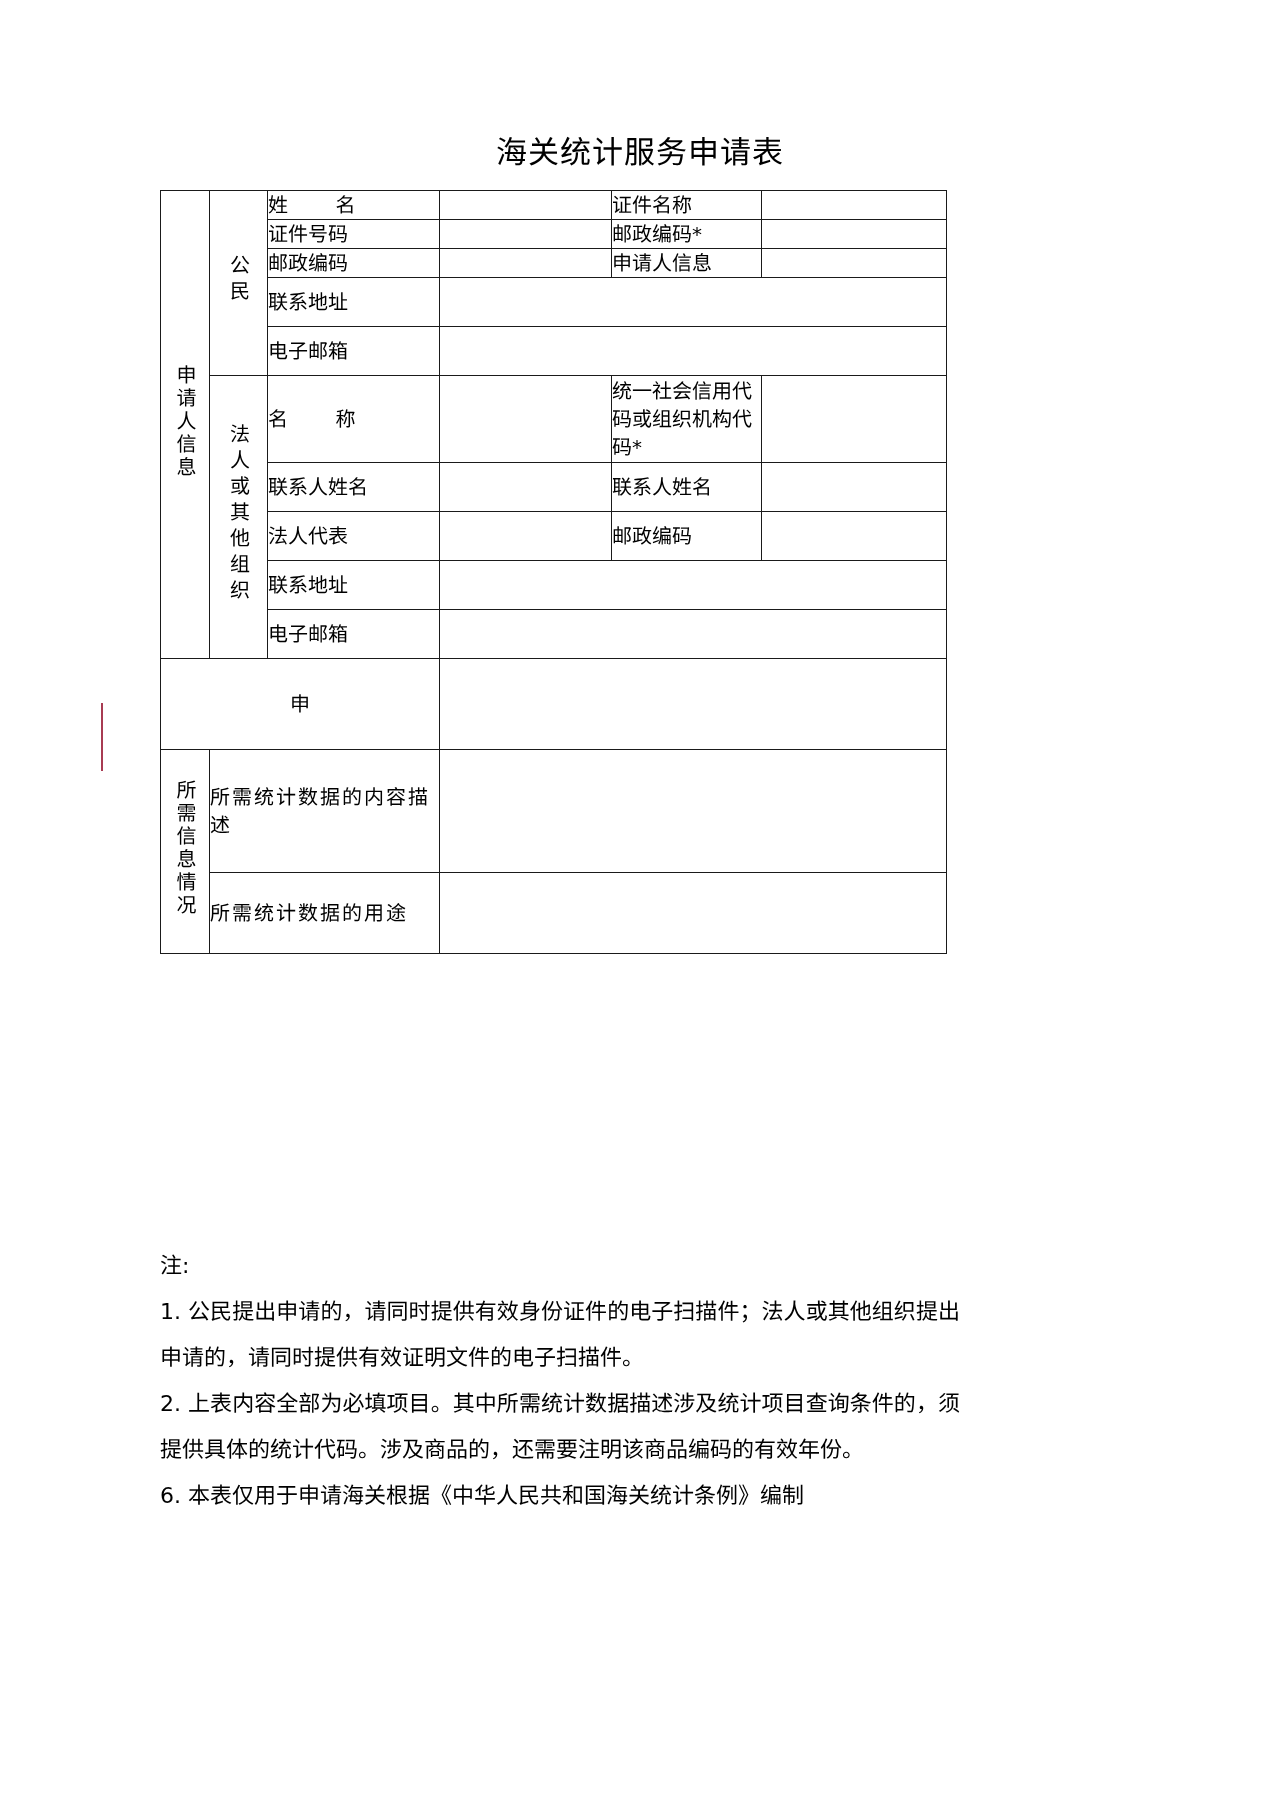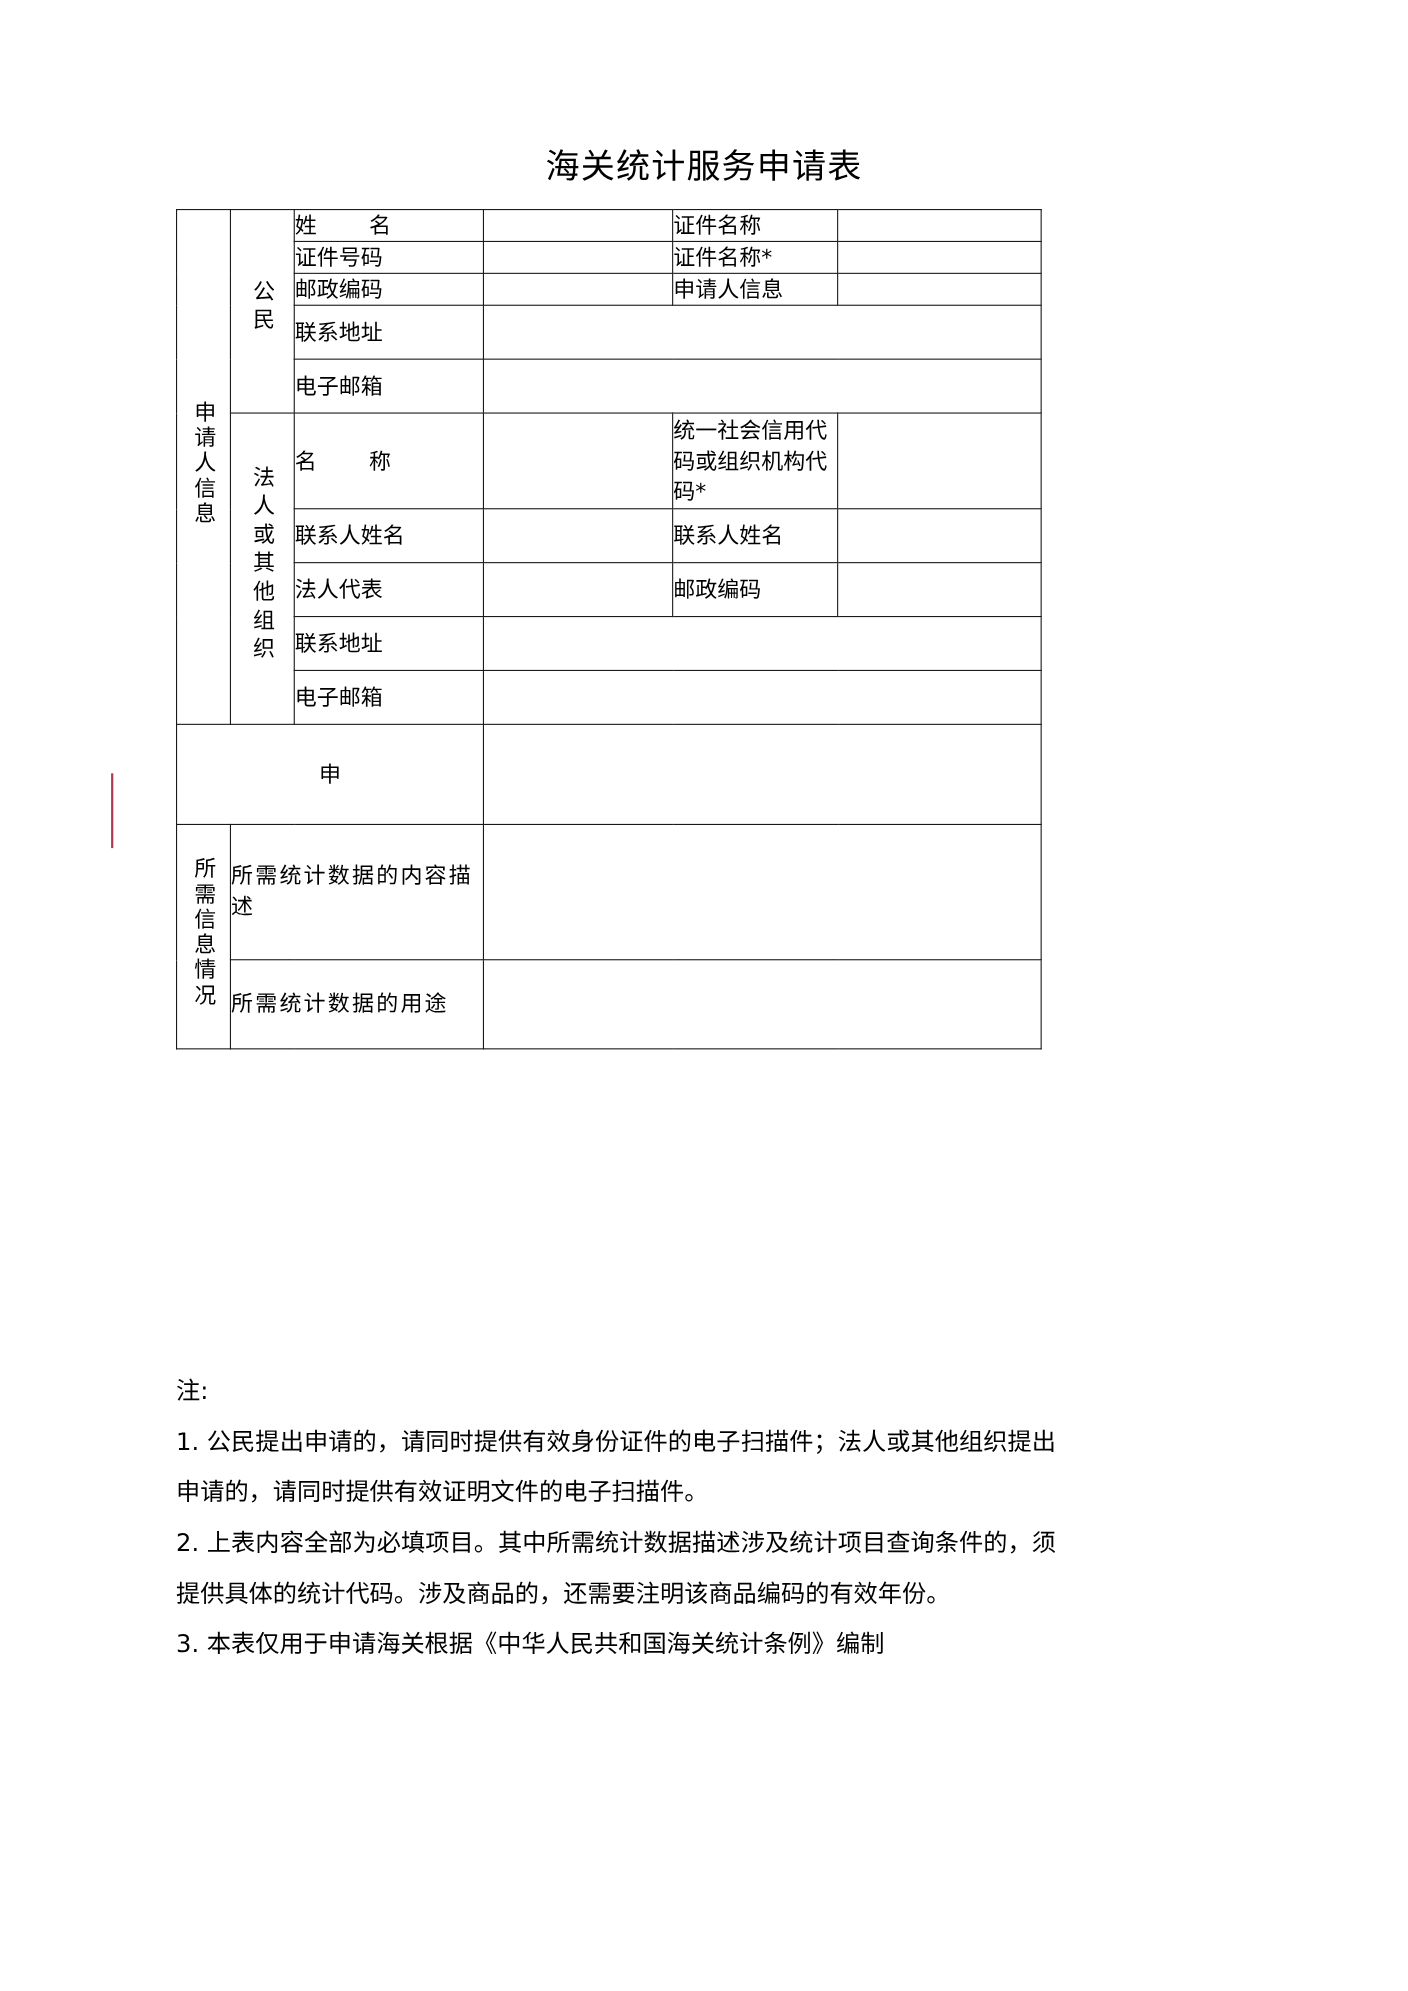--- a/index.html
+++ b/index.html
@@ -159,21 +159,21 @@
         </td>
         <td class="lbl-justify">姓　　名</td>
         <td class="val">&nbsp;</td>
         <td class="lbl">证件名称</td>
         <td class="val">&nbsp;</td>
       </tr>
 
       <tr>
         <td class="lbl">证件号码</td>
         <td class="val">&nbsp;</td>
-        <td class="lbl">证件名称*</td>
+        <td class="lbl">邮政编码*</td>
         <td class="val">&nbsp;</td>
       </tr>
 
       <tr>
         <td class="lbl">邮政编码</td>
         <td class="val">&nbsp;</td>
         <td class="lbl">申请人信息</td>
         <td class="val">&nbsp;</td>
       </tr>
 
@@ -239,16 +239,16 @@
         <td class="val" colspan="3">&nbsp;</td>
       </tr>
 
     </tbody>
   </table>
 
   <div class="notes">
     <p class="note-head">注:</p>
     <p class="note-item">1. 公民提出申请的，请同时提供有效身份证件的电子扫描件；法人或其他组织提出申请的，请同时提供有效证明文件的电子扫描件。</p>
     <p class="note-item">2. 上表内容全部为必填项目。其中所需统计数据描述涉及统计项目查询条件的，须提供具体的统计代码。涉及商品的，还需要注明该商品编码的有效年份。</p>
-    <p class="note-item">3. 本表仅用于申请海关根据《中华人民共和国海关统计条例》编制</p>
+    <p class="note-item">6. 本表仅用于申请海关根据《中华人民共和国海关统计条例》编制</p>
   </div>
 
 </div>
 
 </body></html>

